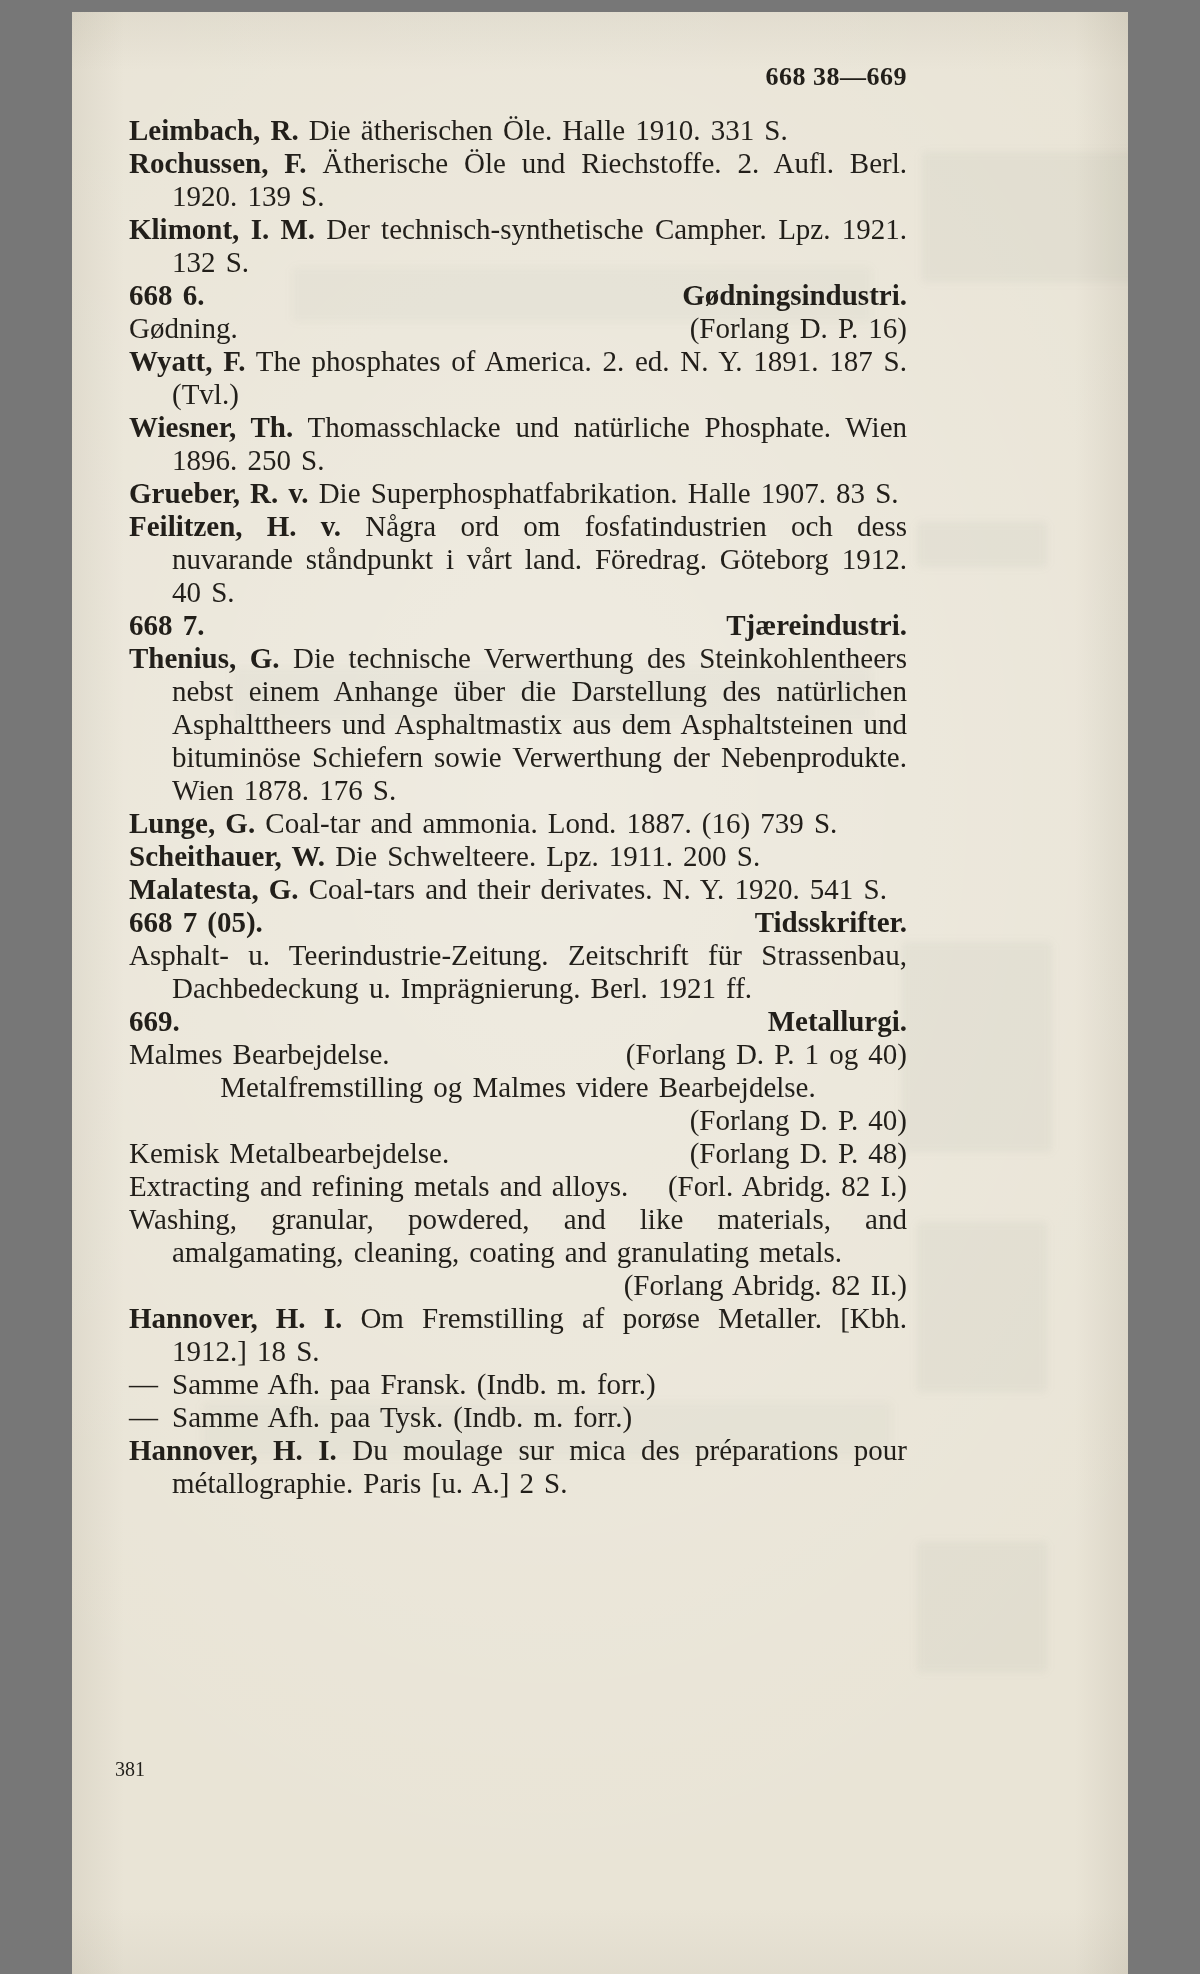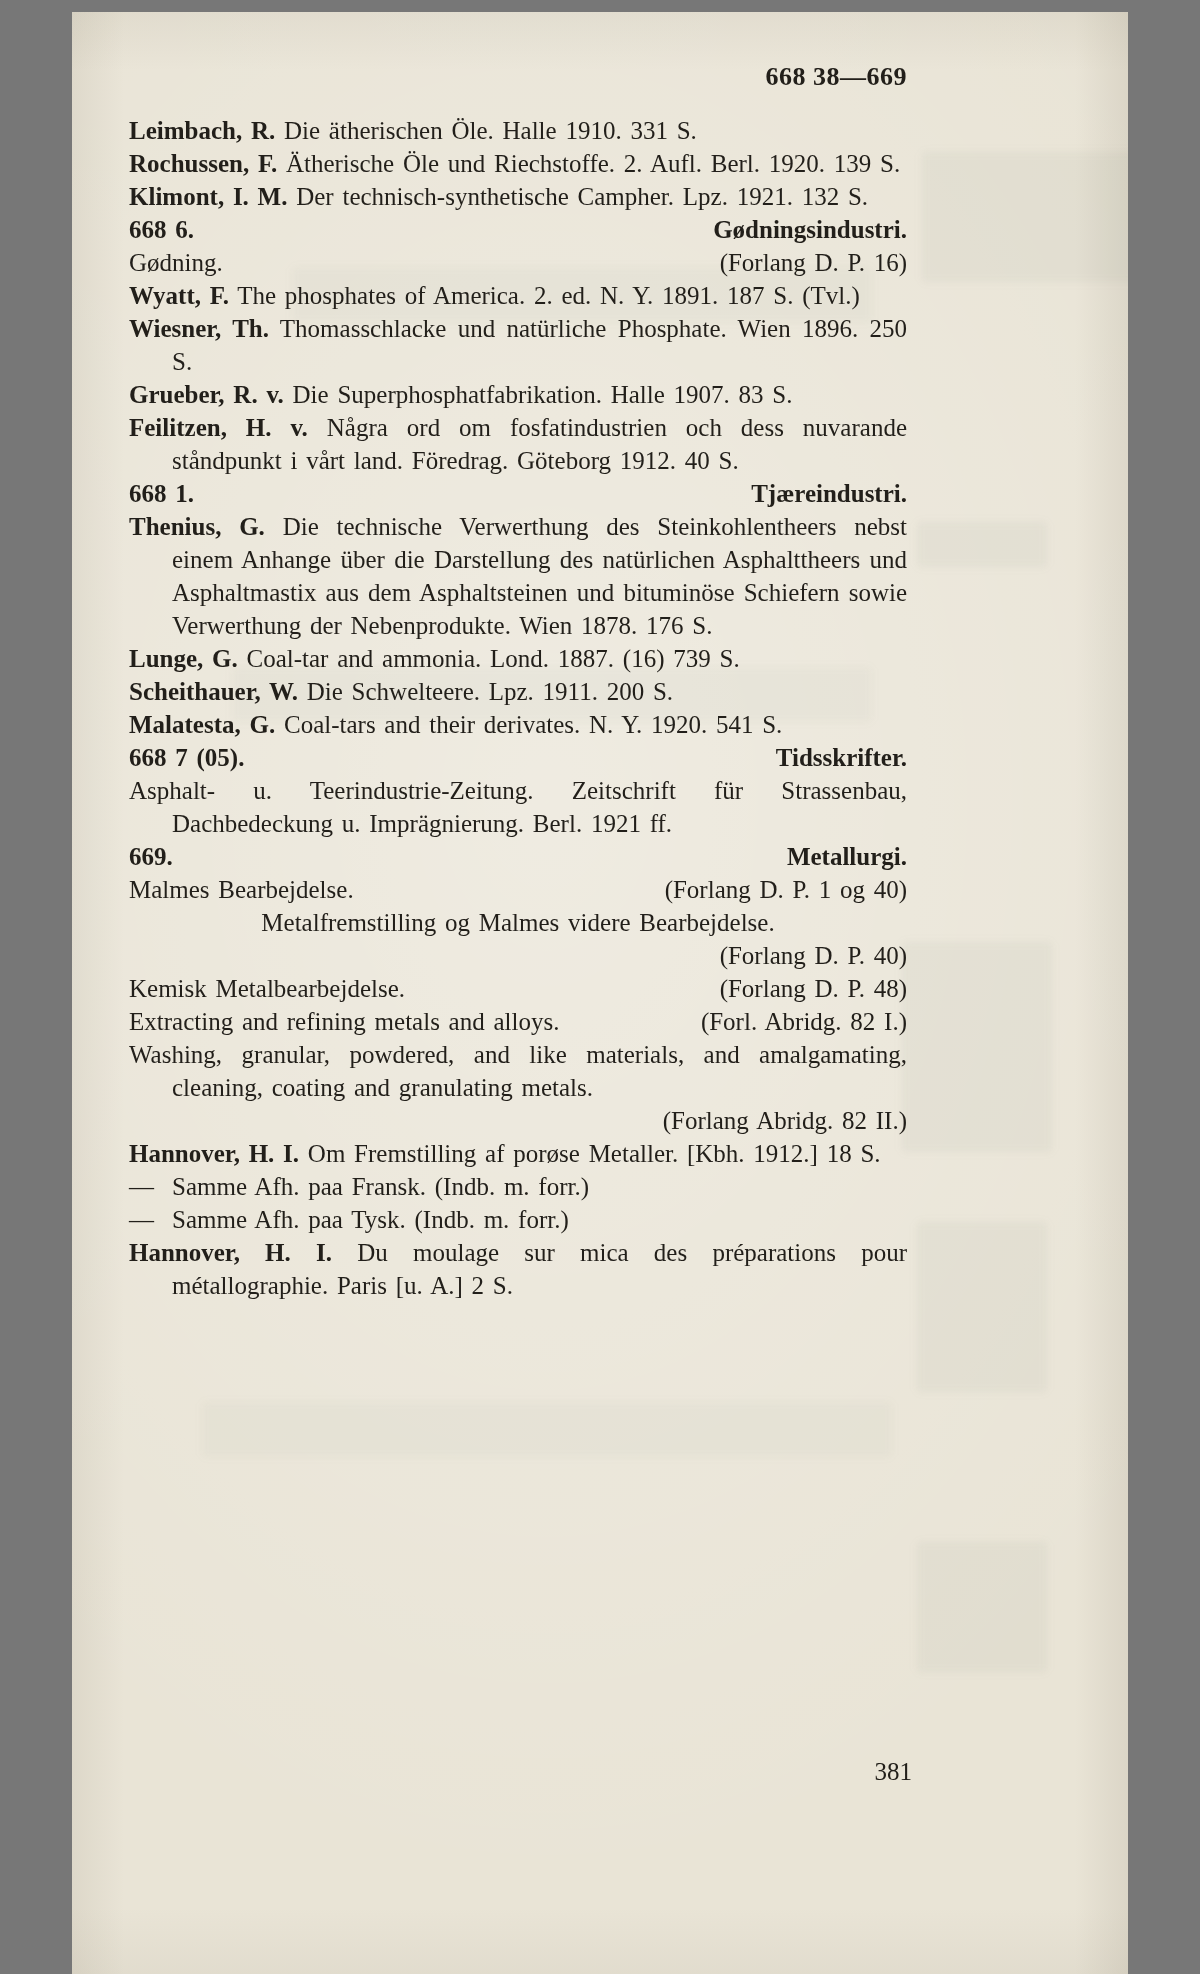--- a/index.html
+++ b/index.html
@@ -25,33 +25,33 @@
     position: absolute; pointer-events: none;
     border-radius: 4px; filter: blur(4px);
     background: rgba(110, 126, 104, 0.06);
   }
   .page-header {
     position: absolute; top: 50px; left: 57px; width: 778px;
     text-align: right; font-weight: 700; font-size: 26px; letter-spacing: 0.5px;
   }
   .content {
     position: absolute; top: 102px; left: 57px; width: 778px;
-    font-size: 25px; line-height: 33px; word-spacing: 0.10em;
+    font-size: 29px; line-height: 33px; word-spacing: 0.10em;
   }
   .content p { margin: 0; }
   b { font-weight: 700; }
   .entry { text-align: justify; padding-left: 43px; text-indent: -43px; }
   .plain { text-align: center; }
   .heading, .split { display: flex; justify-content: space-between; }
   .heading span { font-weight: 700; }
   .right { text-align: right; }
   .dash .dash-glyph { display: inline-block; width: 43px; }
   .page-number {
-    position: absolute; top: 1746px; left: 62px; width: 778px;
-    text-align: right; font-size: 25px;
+    position: absolute; top: 1746px; left: 43px; width: 778px;
+    text-align: left; font-size: 20px;
   }
 </style>
 </head>
 <body>
 
 <div class="page" style="background: rgb(233, 228, 214); color: rgb(34, 31, 26);">
   <div class="paper-shade"></div>
 
   <div class="bleed" style="top:140px;left:850px;width:300px;height:130px;"></div>
   <div class="bleed" style="top:255px;left:220px;width:580px;height:55px;background:rgba(110,126,104,0.04);"></div>
@@ -74,21 +74,21 @@
       </p>
       <p class="split">
         <span>Gødning.</span>
         <span>(Forlang D. P. 16)</span>
       </p>
       <p class="entry"><b>Wyatt, F.</b> The phosphates of America. 2. ed. N. Y. 1891. 187 S. (Tvl.)</p>
       <p class="entry"><b>Wiesner, Th.</b> Thomasschlacke und natürliche Phosphate. Wien 1896. 250 S.</p>
       <p class="entry"><b>Grueber, R. v.</b> Die Superphosphatfabrikation. Halle 1907. 83 S.</p>
       <p class="entry"><b>Feilitzen, H. v.</b> Några ord om fosfatindustrien och dess nuvarande ståndpunkt i vårt land. Föredrag. Göteborg 1912. 40 S.</p>
       <p class="heading">
-        <span>668 1.</span>
+        <span>668 7.</span>
         <span>Tjæreindustri.</span>
       </p>
       <p class="entry"><b>Thenius, G.</b> Die technische Verwerthung des Steinkohlentheers nebst einem Anhange über die Darstellung des natürlichen Asphalttheers und Asphaltmastix aus dem Asphaltsteinen und bituminöse Schiefern sowie Verwerthung der Nebenprodukte. Wien 1878. 176 S.</p>
       <p class="entry"><b>Lunge, G.</b> Coal-tar and ammonia. Lond. 1887. (16) 739 S.</p>
       <p class="entry"><b>Scheithauer, W.</b> Die Schwelteere. Lpz. 1911. 200 S.</p>
       <p class="entry"><b>Malatesta, G.</b> Coal-tars and their derivates. N. Y. 1920. 541 S.</p>
       <p class="heading">
         <span>668 7 (05).</span>
         <span>Tidsskrifter.</span>
       </p>

